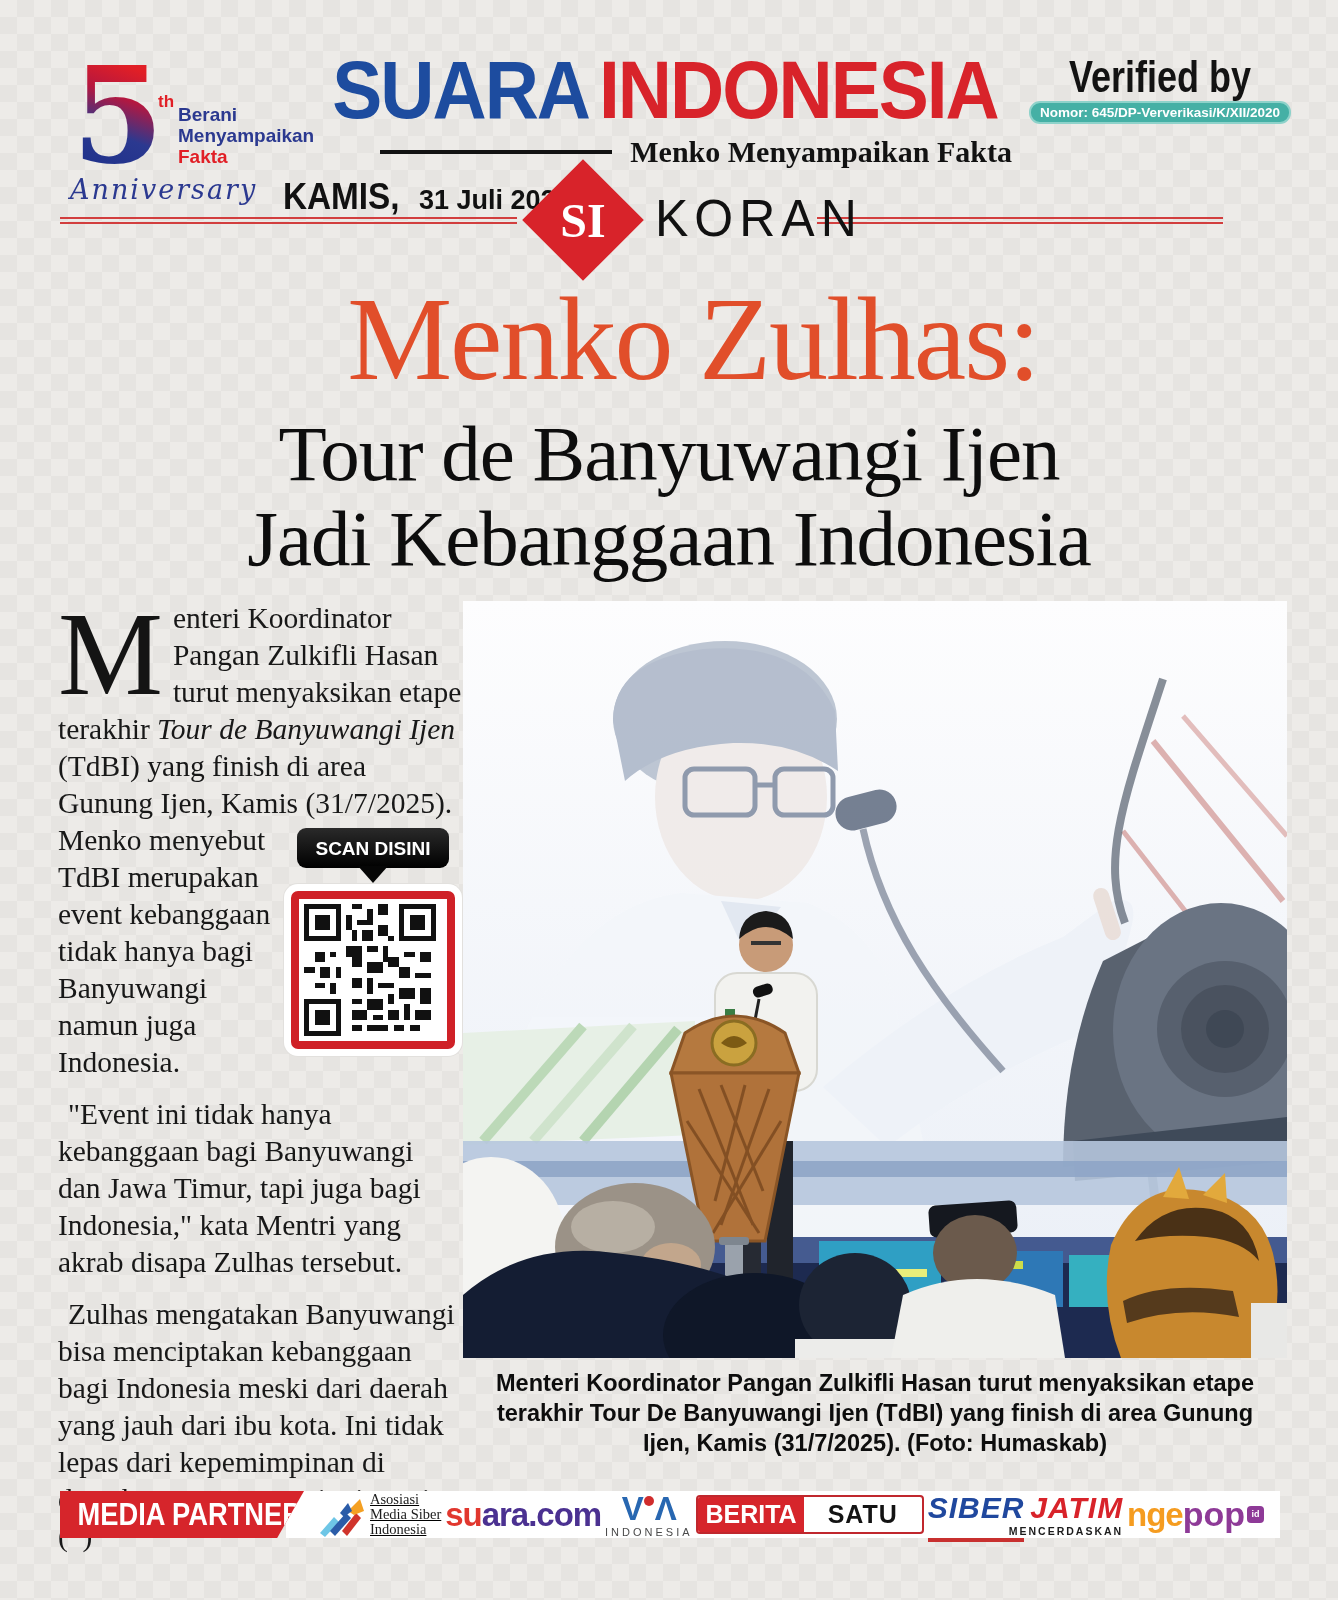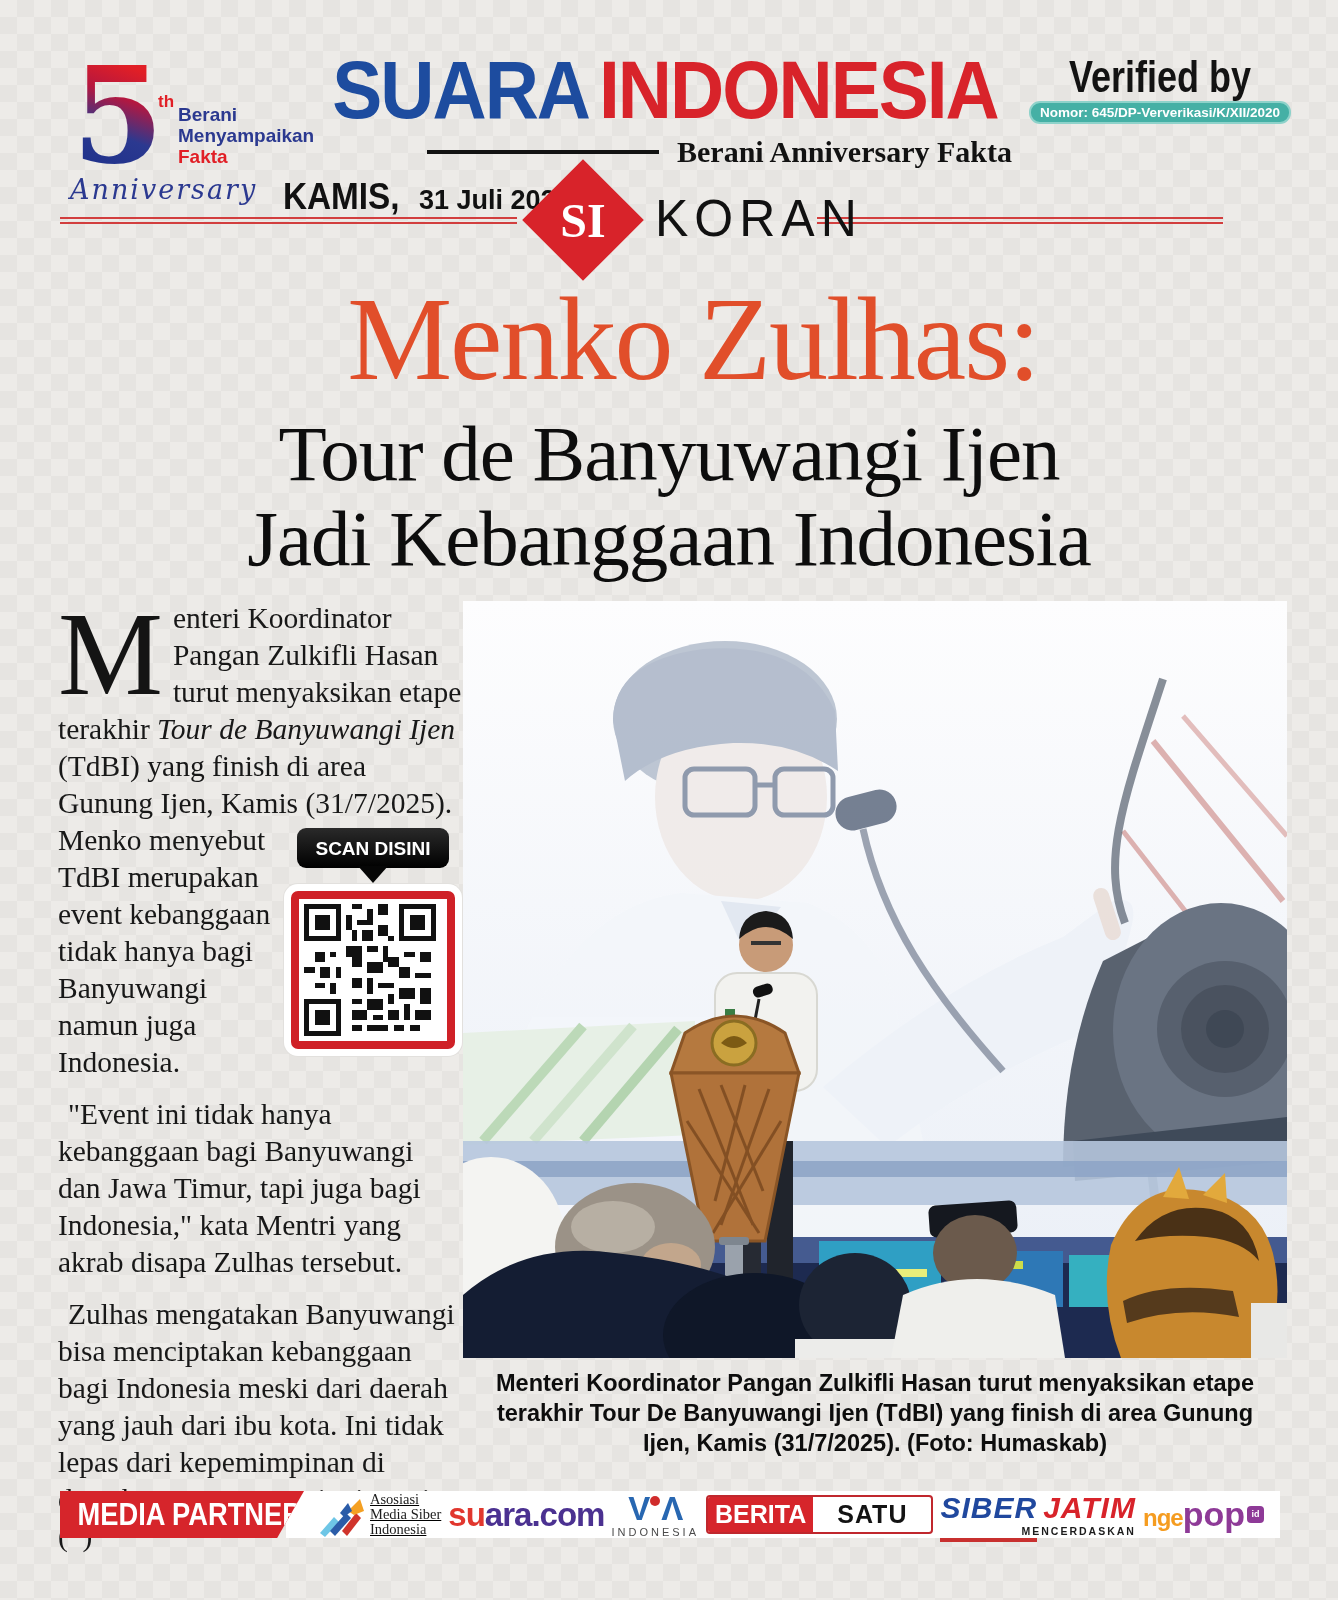--- a/index.html
+++ b/index.html
@@ -108,21 +108,21 @@
   .bsatu .b1{background:#d6252b;color:#fff;font-weight:bold;font-size:25px;padding:3px 7px;}
   .bsatu .b2{color:#131313;font-weight:bold;font-size:25px;padding:3px 24px;letter-spacing:1px;}
 
   .siber{line-height:1;text-align:right;}
   .siber .sj1{font-style:italic;font-weight:bold;font-size:30px;color:#20489e;letter-spacing:1px;
     border-bottom:4px solid #c8302f;padding-bottom:14px;}
   .siber .sj2{font-style:italic;font-weight:bold;font-size:30px;color:#d8232a;margin-left:6px;letter-spacing:1px;}
   .siber .sj3{font-size:10.5px;font-weight:bold;color:#1c1c1c;letter-spacing:2px;margin-top:3px;}
 
   .nge{display:flex;align-items:baseline;}
-  .nge .n1{color:#f59c20;font-weight:bold;font-size:24px;letter-spacing:-1px;}
+  .nge .n1{color:#f59c20;font-weight:bold;font-size:33px;letter-spacing:-1px;}
   .nge .n2{color:#8e3a97;font-weight:bold;font-size:34px;letter-spacing:0;}
   .nge .n3{display:inline-flex;align-items:center;justify-content:center;width:17px;height:17px;
     background:#8e3a97;border-radius:4px;color:#fff;font-weight:bold;font-size:9px;margin-left:2px;
     transform:translateY(-9px);}
 </style>
 </head>
 <body>
 
 <div class="page">
 
@@ -134,21 +134,21 @@
       <div>Menyampaikan</div>
       <div class="fk">Fakta</div>
     </div>
     <div class="anniv">Anniversary</div>
   </div>
 
   <div class="abs masthead">
     <h1><span class="mblue">SUARA</span><span class="mred">INDONESIA</span></h1>
     <div class="mast-tagrow">
       <div class="mast-rule"></div>
-      <div class="mast-tag">Berani Anniversary Fakta</div>
+      <div class="mast-tag">Menko Menyampaikan Fakta</div>
     </div>
   </div>
 
   <div class="abs verified">
     <div class="v1">Verified by</div>
     <div class="vbadge">Nomor: 645/DP-Ververikasi/K/XII/2020</div>
   </div>
 
   <div class="abs dateline">
     <span class="d1">KAMIS,</span>

